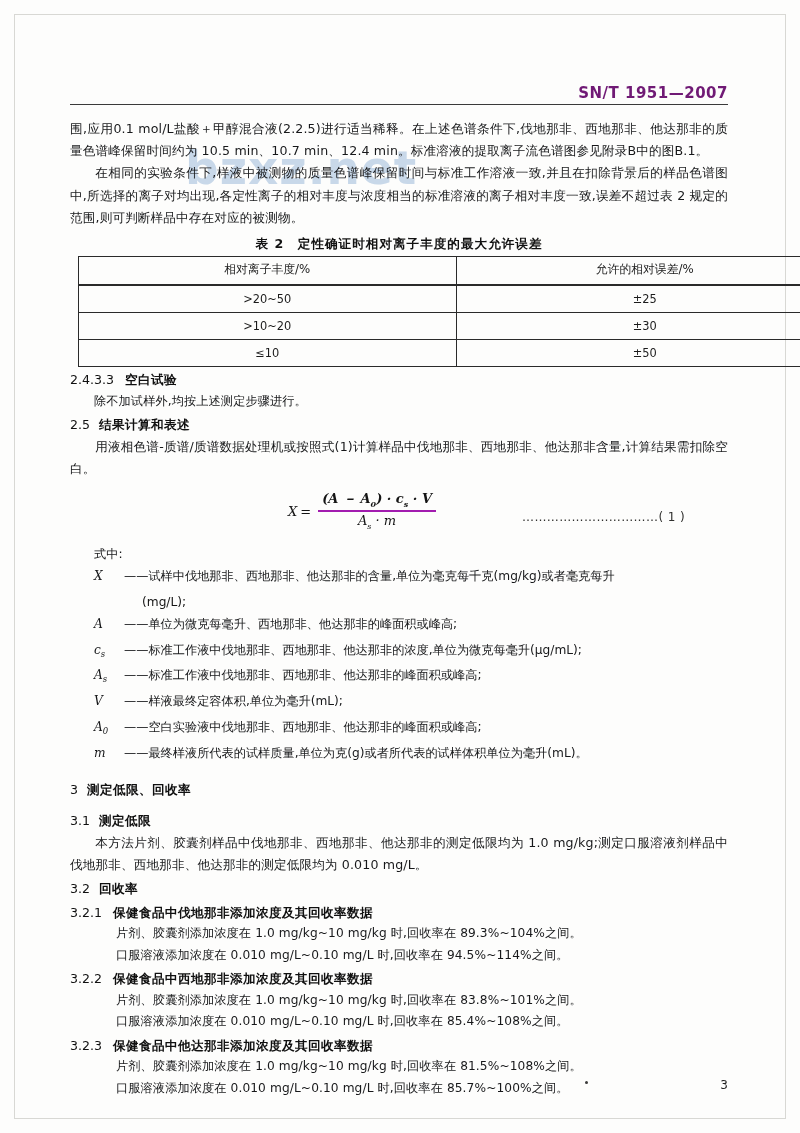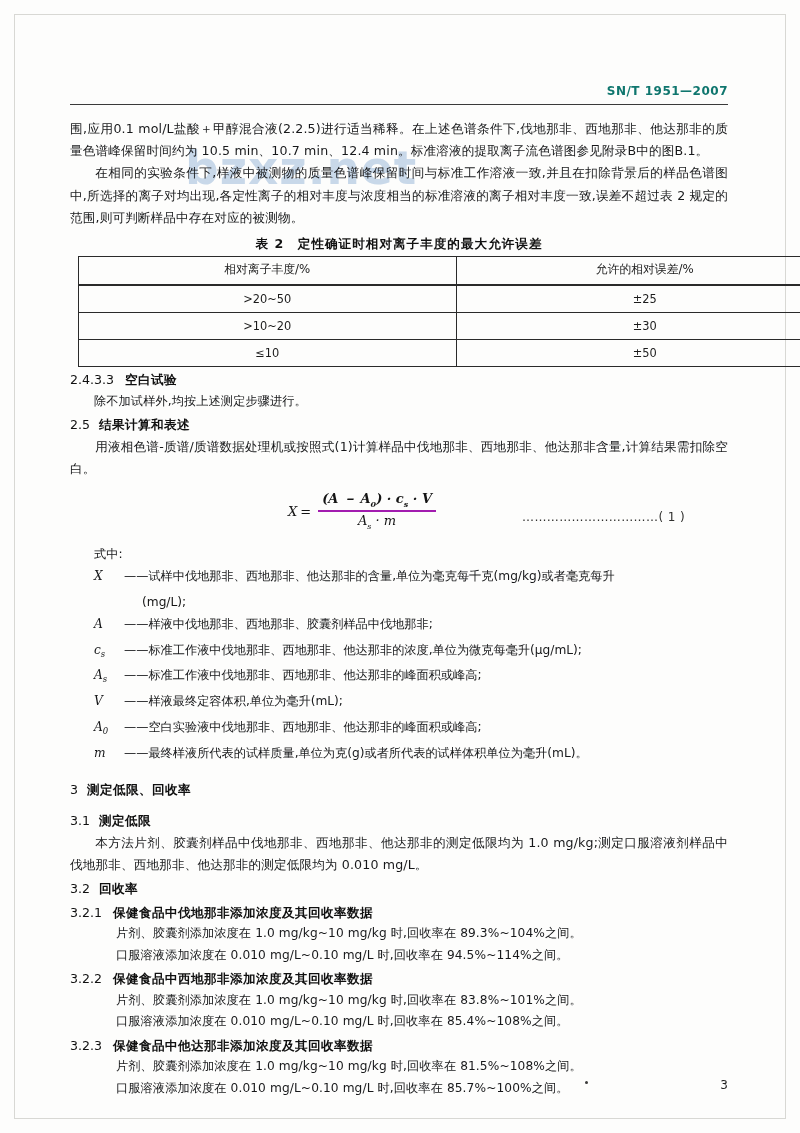--- a/index.html
+++ b/index.html
@@ -54,24 +54,24 @@
     position: absolute;
     left: 70px;
     top: 0;
     width: 658px;
   }
 
   .header-code {
     position: absolute;
     right: 0;
     top: 84px;
-    font-size: 12px;
+    font-size: 15px;
     letter-spacing: 0.5px;
     font-weight: bold;
-    color: #0f766e;
+    color: #701a75;
     white-space: nowrap;
   }
   .header-rule {
     position: absolute;
     left: 0;
     top: 104px;
     width: 658px;
     height: 1px;
     background: #3a3a3a;
   }
@@ -294,21 +294,21 @@
         <div class="defrow">
           <span class="sym"><span>X</span><sub></sub></span>
           <span class="dash">——</span>
           <span class="txt">试样中伐地那非、西地那非、他达那非的含量,单位为毫克每千克(mg/kg)或者毫克每升</span>
         </div>
         <div class="defcont">(mg/L);</div>
 
         <div class="defrow">
           <span class="sym"><span>A</span><sub></sub></span>
           <span class="dash">——</span>
-          <span class="txt">样液中伐地那非、西地那非、胶囊剂样品中伐地那非;</span>
+          <span class="txt">单位为微克每毫升、西地那非、他达那非的峰面积或峰高;</span>
         </div>
 
         <div class="defrow">
           <span class="sym"><span>c</span><sub>s</sub></span>
           <span class="dash">——</span>
           <span class="txt">标准工作液中伐地那非、西地那非、他达那非的浓度,单位为微克每毫升(μg/mL);</span>
         </div>
 
         <div class="defrow">
           <span class="sym"><span>A</span><sub>s</sub></span>

